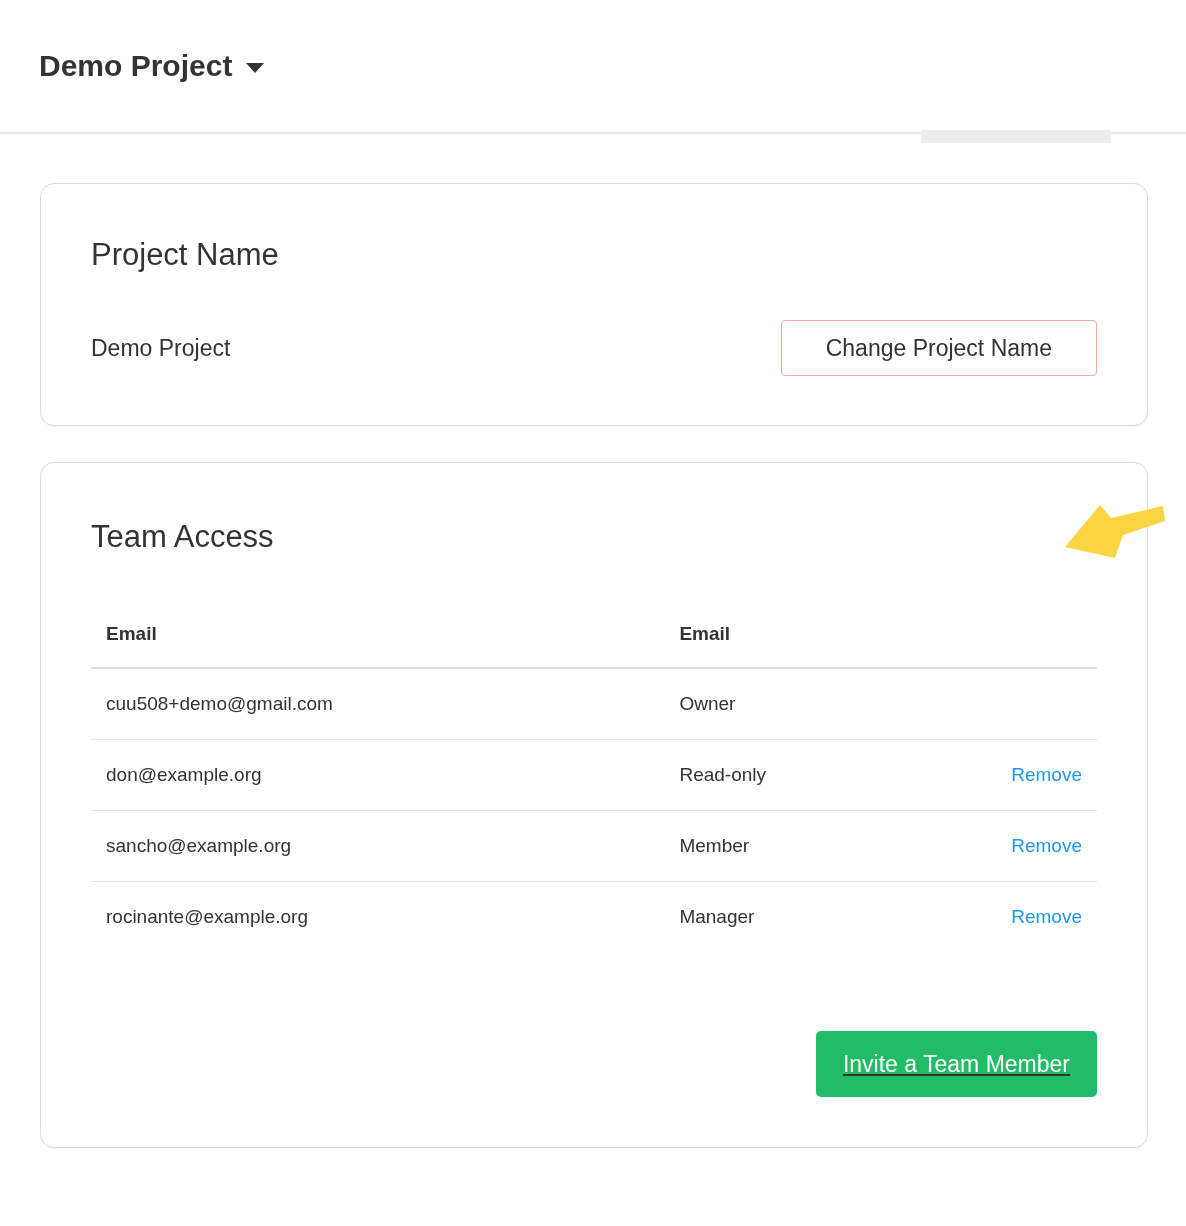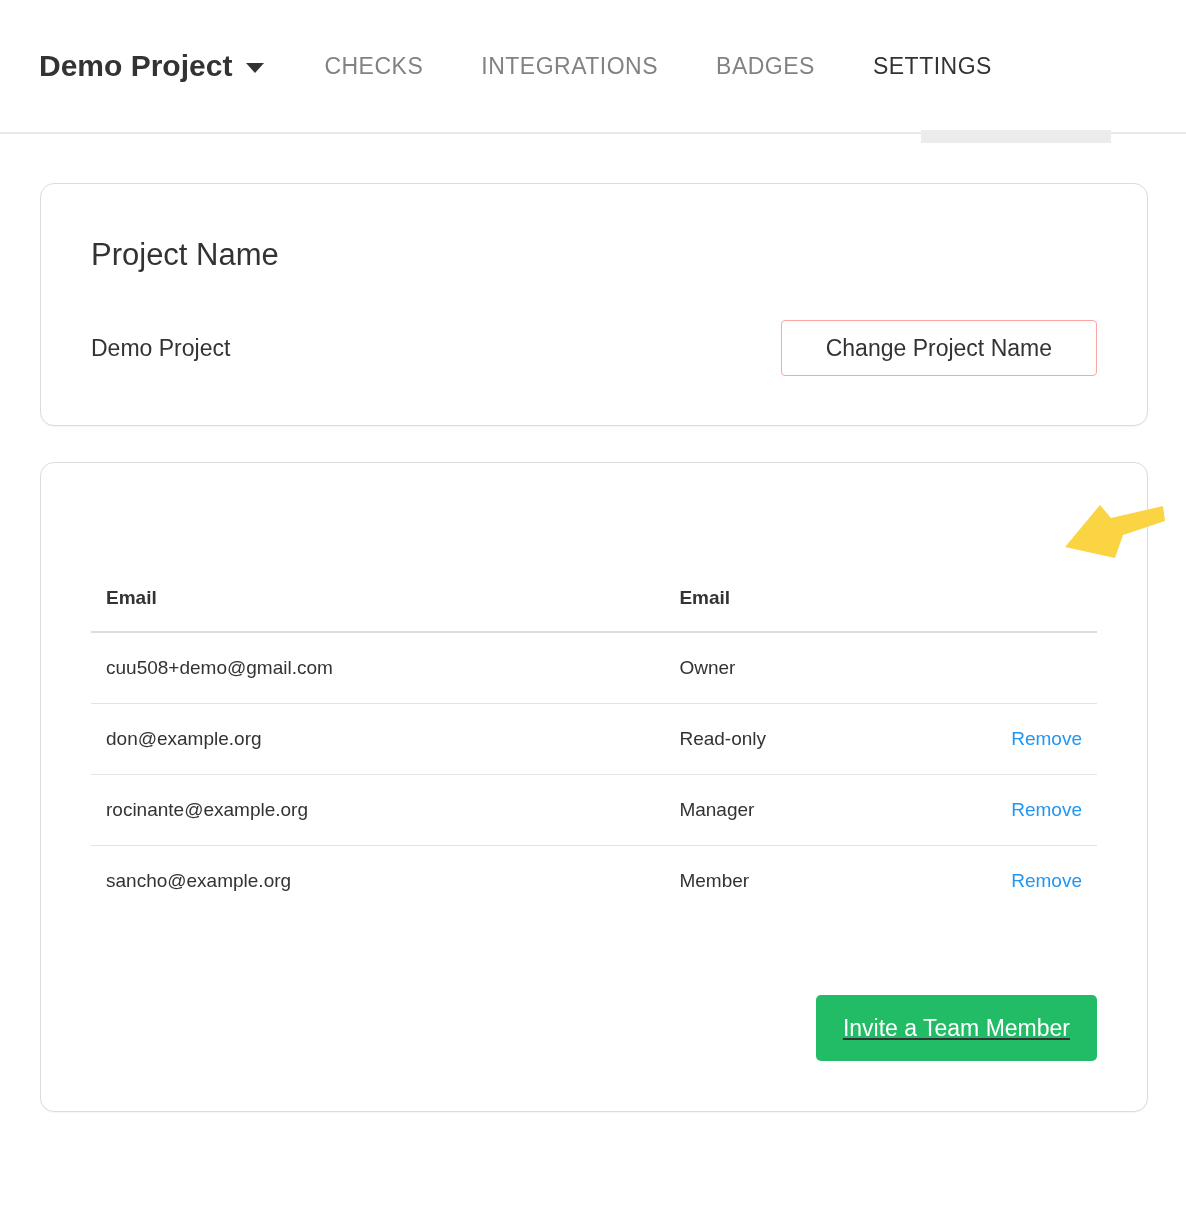--- a/index.html
+++ b/index.html
@@ -107,42 +107,37 @@
 </style>
 </head>
 <body>
 
 <div class="navbar">
   <div class="nav-inner">
     <div class="brand">
       <span>Demo Project</span>
       <span class="caret"></span>
     </div>
-    <div class="tabs">
-      <a class="tab">CHECKS</a>
-      <a class="tab">INTEGRATIONS</a>
-      <a class="tab">BADGES</a>
-      <a class="tab active">SETTINGS</a>
-    </div>
   </div>
   <div class="active-tab-indicator"></div>
   <div class="nav-rule"></div>
 </div>
 
 <div class="content">
 
   <div class="card card-project">
     <div class="card-title">Project Name</div>
     <div class="project-row">
       <span class="project-current-name">Demo Project</span>
       <button class="btn-outline">Change Project Name</button>
     </div>
   </div>
 
   <div class="card card-team">
+    <div class="card-title">Team Access</div>
 
     <svg class="arrow-annotation" viewBox="0 0 120 80" xmlns="http://www.w3.org/2000/svg">
       <polygon points="14,63 49,21 60,34 112,22 114,37 72,51 64,74" fill="var(--arrow-yellow, #fbd443)"></polygon>
     </svg>
 
     <table class="team-table">
       <thead>
         <tr>
           <th class="col-email">Email</th>
           <th class="col-role">Email</th>
@@ -156,29 +151,29 @@
           <td class="action-cell"></td>
         </tr>
         <tr>
           <td>don@example.org</td>
           <td>Read-only</td>
           <td class="action-cell">
             <a class="remove-link">Remove</a>
           </td>
         </tr>
         <tr>
-          <td>rocinante@example.org</td>
-          <td>Manager</td>
+          <td>sancho@example.org</td>
+          <td>Member</td>
           <td class="action-cell">
             <a class="remove-link">Remove</a>
           </td>
         </tr>
         <tr>
-          <td>sancho@example.org</td>
-          <td>Member</td>
+          <td>rocinante@example.org</td>
+          <td>Manager</td>
           <td class="action-cell">
             <a class="remove-link">Remove</a>
           </td>
         </tr>
       </tbody>
     </table>
 
     <div class="invite-row">
       <button class="btn-success">Invite a Team Member</button>
     </div>

